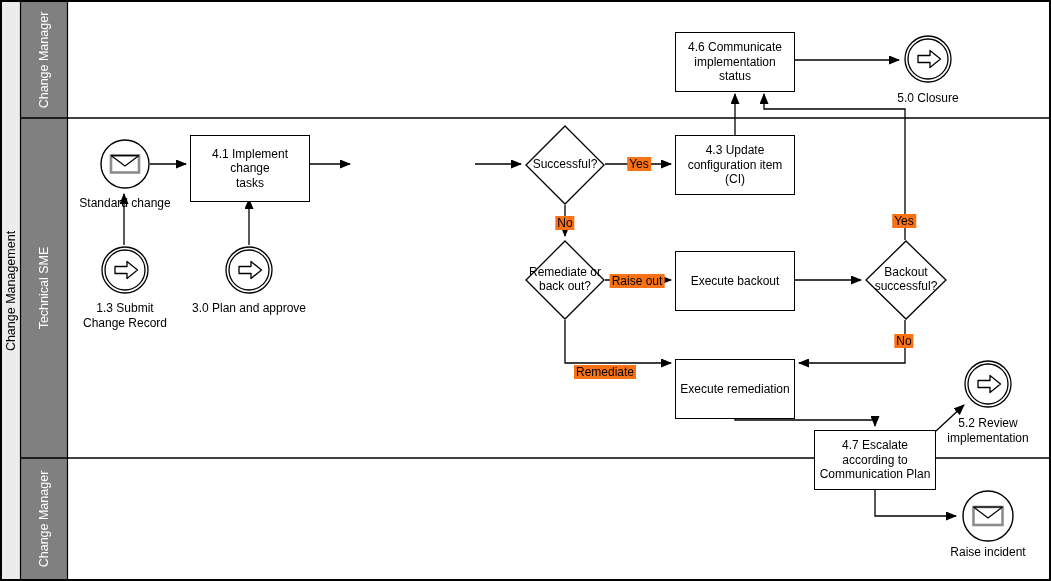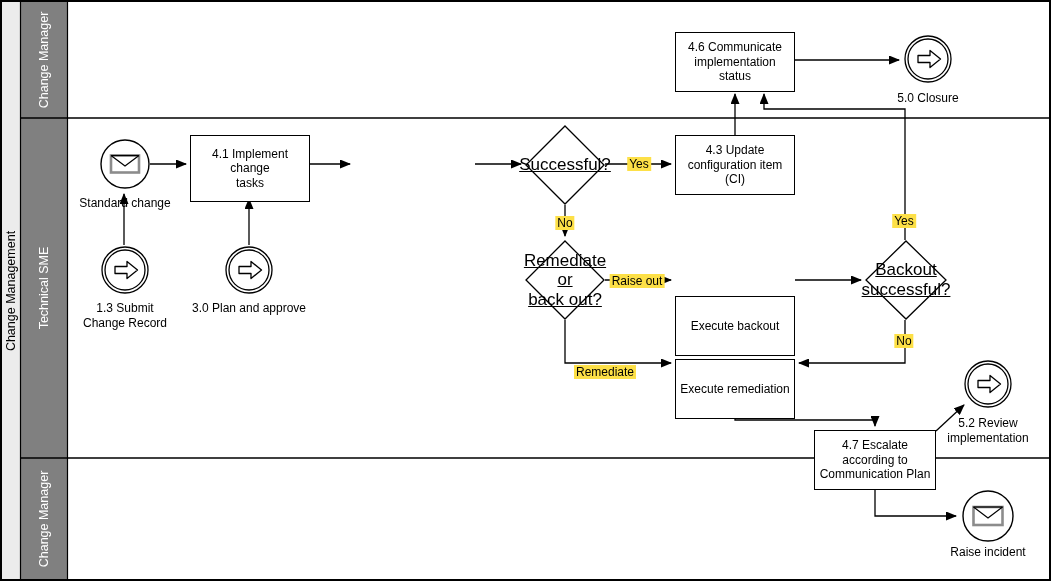--- a/index.html
+++ b/index.html
@@ -21,29 +21,29 @@
     position:absolute;z-index:3;background:#fff;border:1.5px solid #000;
     display:flex;align-items:center;justify-content:center;text-align:center;
     font-size:12px;line-height:1.22;box-sizing:border-box;
   }
   .task .tlabel{white-space:pre-line;padding:0 2px;}
   .event{position:absolute;z-index:3;}
   .gateway{position:absolute;z-index:3;}
   .gateway svg{position:absolute;left:0;top:0;}
   .gateway .glabel{
     position:absolute;inset:0;display:flex;align-items:center;justify-content:center;
-    text-align:center;font-size:17px;line-height:1.15;white-space:pre-line;z-index:1;text-decoration:underline;
+    text-align:center;font-size:12px;line-height:1.15;white-space:pre-line;z-index:1;
   }
   .node-label{
     position:absolute;transform:translateX(-50%);text-align:center;
     font-size:12px;line-height:1.27;white-space:pre-line;z-index:3;
   }
   .edge-label{
     position:absolute;transform:translate(-50%,-50%);
-    background:#fde047;padding:0 2px;font-size:12px;z-index:4;white-space:nowrap;
+    background:#f97316;padding:0 2px;font-size:12px;z-index:4;white-space:nowrap;
   }
 </style>
 </head>
 <body>
 
 <div class="stage">
 
   <div class="strip pool-strip">
     <span class="vtext">Change Management</span>
   </div>
@@ -98,21 +98,21 @@
   <div class="task" style="left:675px;top:135px;width:120px;height:60px;">
     <span class="tlabel">4.3 Update
 configuration item
 (CI)</span>
   </div>
   <div class="task" style="left:675px;top:32px;width:120px;height:60px;">
     <span class="tlabel">4.6 Communicate
 implementation
 status</span>
   </div>
-  <div class="task" style="left:675px;top:251px;width:120px;height:60px;margin-top:45px;">
+  <div class="task" style="left:675px;top:251px;width:120px;height:60px;">
     <span class="tlabel">Execute backout</span>
   </div>
   <div class="task" style="left:675px;top:333px;width:120px;height:60px;margin-top:26px;">
     <span class="tlabel">Execute remediation</span>
   </div>
   <div class="task" style="left:814px;top:430px;width:122px;height:60px;">
     <span class="tlabel">4.7 Escalate
 according to
 Communication Plan</span>
   </div>

